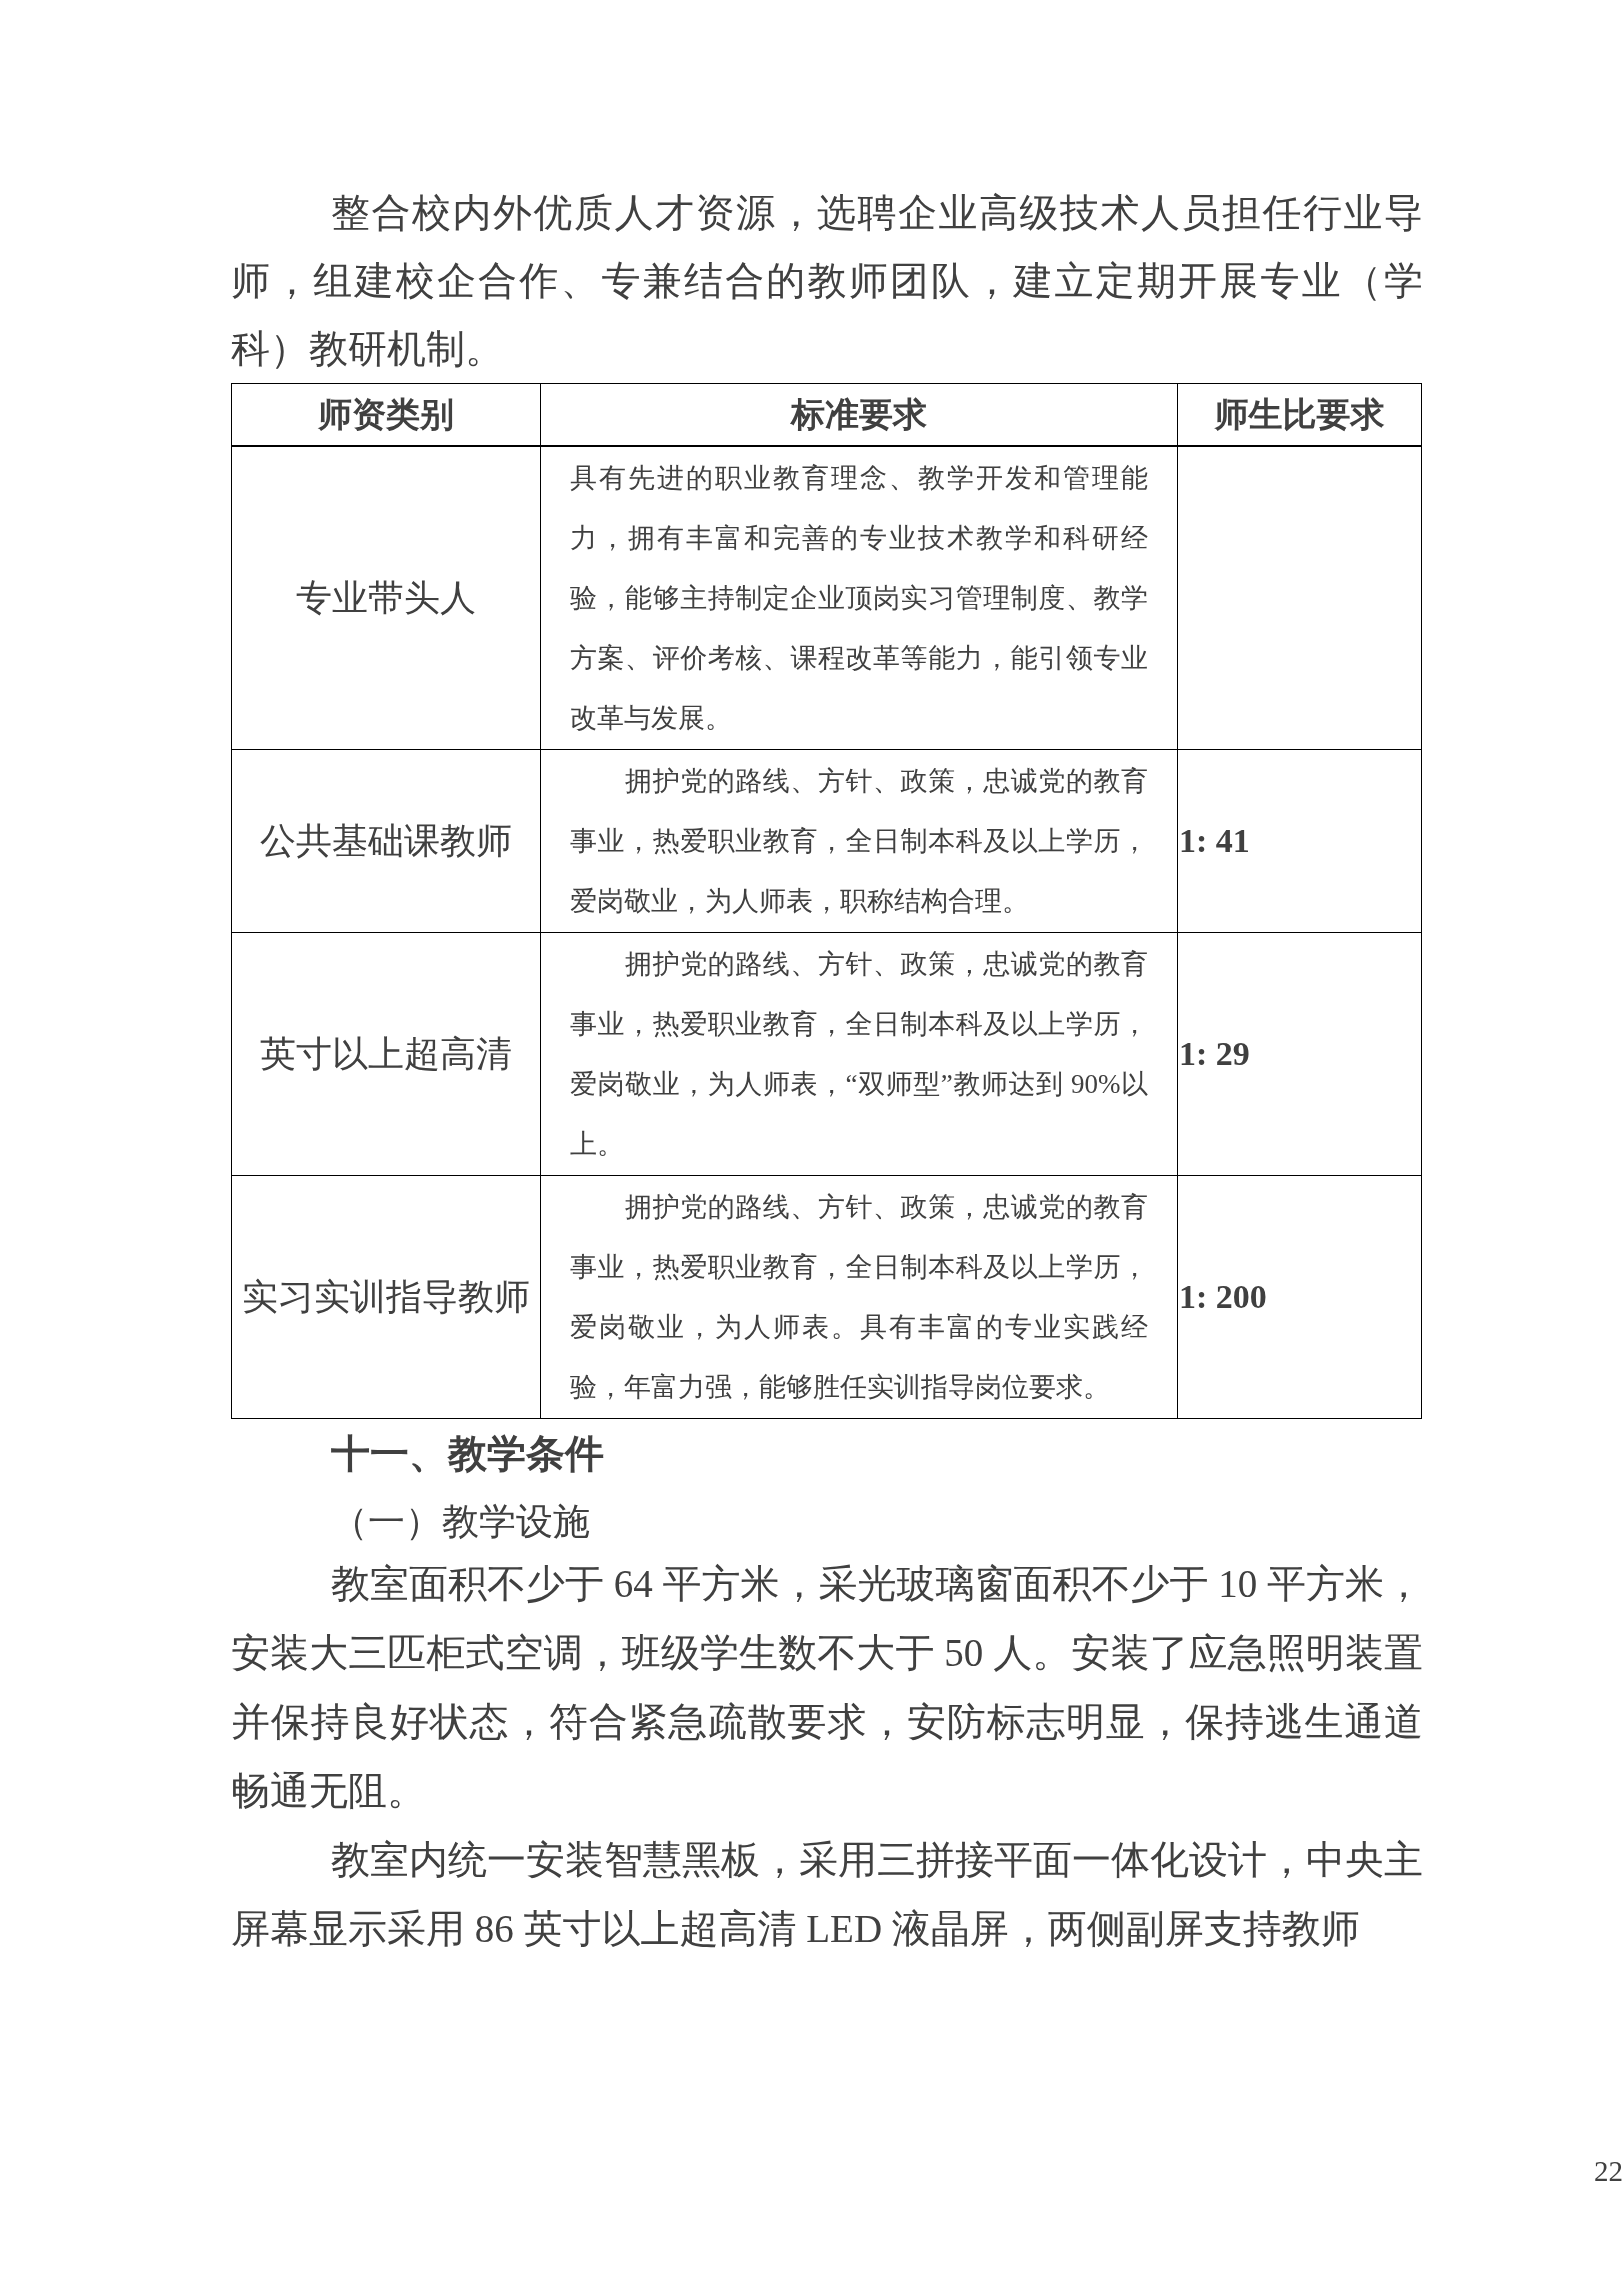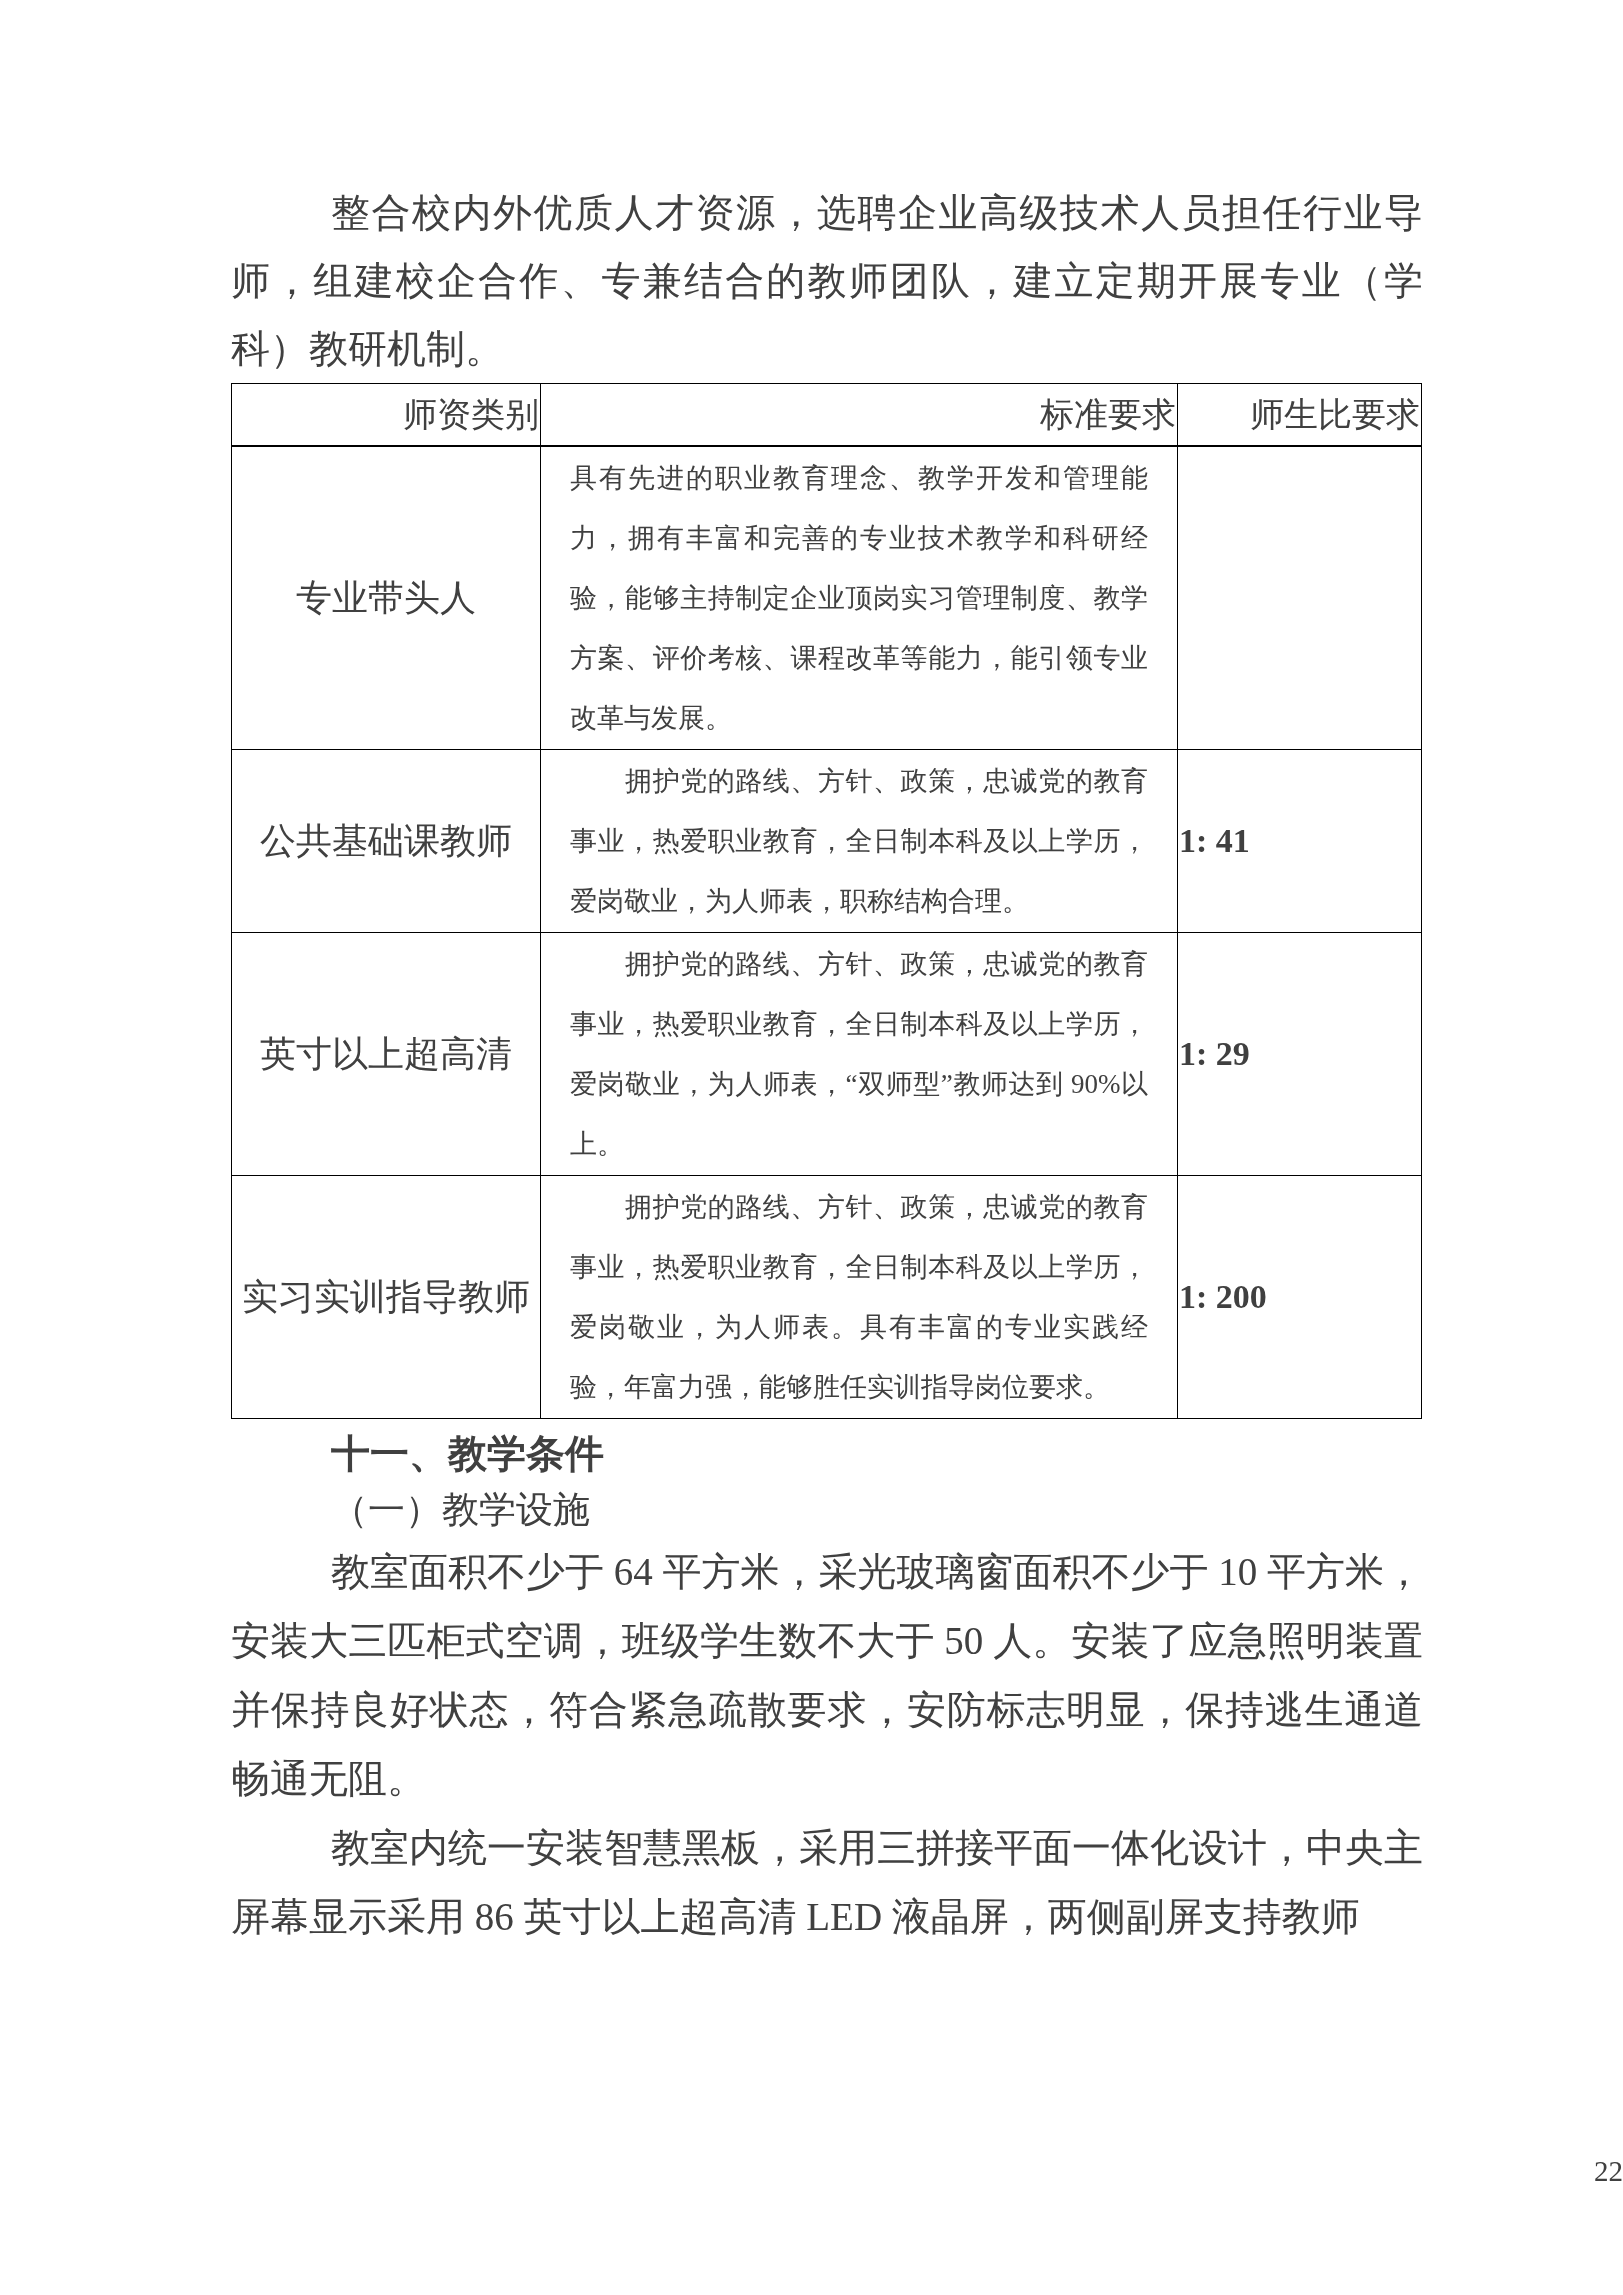--- a/index.html
+++ b/index.html
@@ -40,22 +40,22 @@
   }
   table.faculty th,
   table.faculty td {
     border: 1.7px solid #000000;
     vertical-align: middle;
     overflow: hidden;
   }
   table.faculty thead th {
     height: 59px;
     font-size: 34px;
-    font-weight: normal;
-    text-align: right;
+    font-weight: bold;
+    text-align: center;
     border-bottom: 2.5px solid #000000;
   }
   td.cat {
     text-align: center;
     font-size: 36px;
     line-height: 51px;
   }
   td.req {
     font-size: 27px;
     line-height: 60px;
@@ -75,20 +75,21 @@
 
   .chapter-heading {
     margin: 12px 0 0 0;
     padding-left: 100px;
     font-family: Liberation Mono, monospace;
     font-weight: bold;
     font-size: 39px;
     line-height: 52px;
   }
   .sub-heading {
+    margin-top: 12px;
     padding-left: 100px;
     font-size: 37px;
     line-height: 54px;
   }
   .item-heading {
     margin-top: 10px;
     padding-left: 100px;
     font-size: 37px;
     line-height: 54px;
   }

